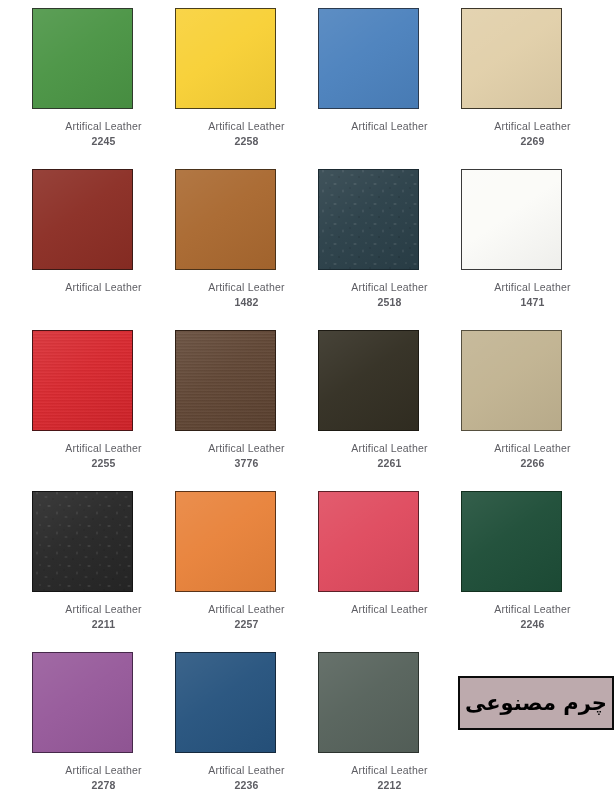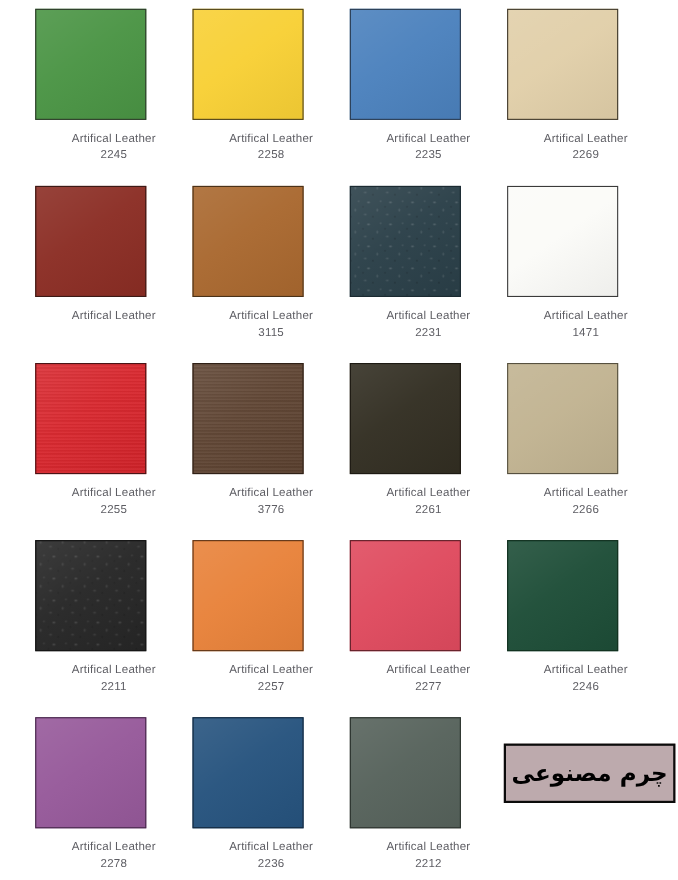--- a/index.html
+++ b/index.html
@@ -90,20 +90,21 @@
     font-size: 10.5px;
     line-height: 15px;
     letter-spacing: 0.2px;
     white-space: nowrap;
   }
   .swatch-caption .cap-name {
     display: block;
   }
   .swatch-caption .cap-code {
     display: block;
+    font-weight: bold;
   }
 
   #persian-label {
     position: absolute;
     left: 458px;
     top: 676px;
     width: 156px;
     height: 54px;
     box-sizing: border-box;
     background: #bdaaad;
@@ -138,48 +139,47 @@
       <div class="swatch-chip" style="background: rgb(248, 208, 53); border-color: rgb(74, 63, 27);"></div>
       <div class="swatch-caption">
         <span class="cap-name">Artifical Leather</span>
         <span class="cap-code">2258</span>
       </div>
     </div>
     <div class="swatch-cell" style="left: 318px; top: 8px;">
       <div class="swatch-chip" style="background: rgb(75, 129, 189); border-color: rgb(43, 59, 80);"></div>
       <div class="swatch-caption">
         <span class="cap-name">Artifical Leather</span>
-        <span class="cap-code">2235</span>
       </div>
     </div>
     <div class="swatch-cell" style="left: 461px; top: 8px;">
       <div class="swatch-chip" style="background: rgb(225, 207, 169); border-color: rgb(61, 55, 42);"></div>
       <div class="swatch-caption">
         <span class="cap-name">Artifical Leather</span>
         <span class="cap-code">2269</span>
       </div>
     </div>
     <div class="swatch-cell" style="left: 32px; top: 169px;">
       <div class="swatch-chip" style="background: rgb(139, 45, 36); border-color: rgb(59, 26, 22);"></div>
       <div class="swatch-caption">
         <span class="cap-name">Artifical Leather</span>
       </div>
     </div>
     <div class="swatch-cell" style="left: 175px; top: 169px;">
       <div class="swatch-chip" style="background: rgb(169, 104, 47); border-color: rgb(74, 50, 25);"></div>
       <div class="swatch-caption">
         <span class="cap-name">Artifical Leather</span>
-        <span class="cap-code">3115</span>
+        <span class="cap-code">1482</span>
       </div>
     </div>
     <div class="swatch-cell" style="left: 318px; top: 169px;">
       <div class="swatch-chip grain-pebble" style="background: rgb(42, 63, 72); border-color: rgb(27, 42, 49);"></div>
       <div class="swatch-caption">
         <span class="cap-name">Artifical Leather</span>
-        <span class="cap-code">2231</span>
+        <span class="cap-code">2518</span>
       </div>
     </div>
     <div class="swatch-cell" style="left: 461px; top: 169px;">
       <div class="swatch-chip" style="background: rgb(251, 251, 248); border-color: rgb(58, 58, 58);"></div>
       <div class="swatch-caption">
         <span class="cap-name">Artifical Leather</span>
         <span class="cap-code">1471</span>
       </div>
     </div>
     <div class="swatch-cell" style="left: 32px; top: 330px;">
@@ -221,21 +221,20 @@
       <div class="swatch-chip" style="background: rgb(232, 130, 58); border-color: rgb(90, 51, 24);"></div>
       <div class="swatch-caption">
         <span class="cap-name">Artifical Leather</span>
         <span class="cap-code">2257</span>
       </div>
     </div>
     <div class="swatch-cell" style="left: 318px; top: 491px;">
       <div class="swatch-chip" style="background: rgb(223, 74, 94); border-color: rgb(92, 32, 40);"></div>
       <div class="swatch-caption">
         <span class="cap-name">Artifical Leather</span>
-        <span class="cap-code">2277</span>
       </div>
     </div>
     <div class="swatch-cell" style="left: 461px; top: 491px;">
       <div class="swatch-chip" style="background: rgb(29, 77, 55); border-color: rgb(18, 48, 31);"></div>
       <div class="swatch-caption">
         <span class="cap-name">Artifical Leather</span>
         <span class="cap-code">2246</span>
       </div>
     </div>
     <div class="swatch-cell" style="left: 32px; top: 652px;">

